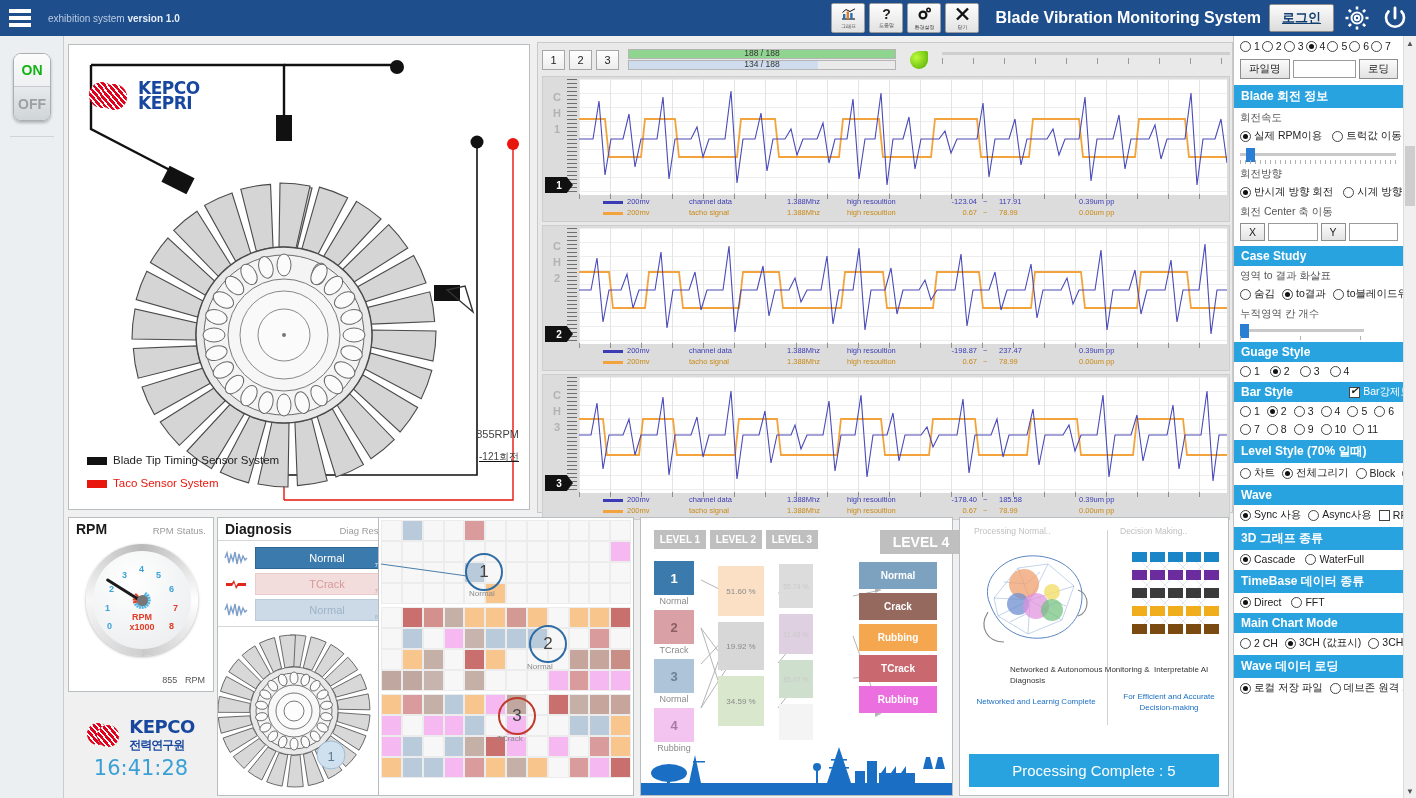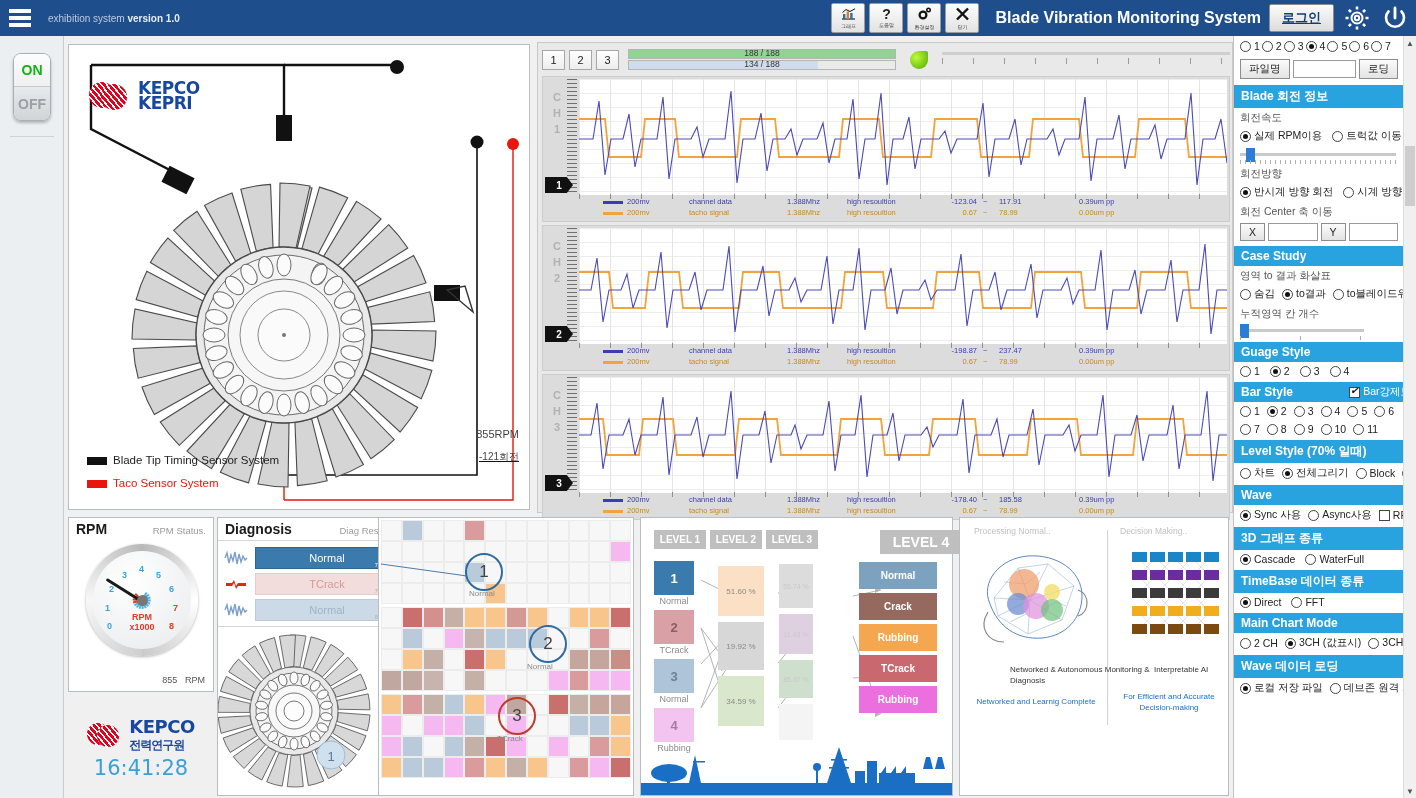--- a/index.html
+++ b/index.html
@@ -1363,15 +1363,16 @@
           <rect x="54" y="78" width="15" height="10" fill="#7a4a10"></rect>
         <rect x="72" y="78" width="15" height="10" fill="#7a4a10"></rect>
       </g>
     </svg>
 
     <div class="ai-t1" style="position:absolute;left:6px;top:146px;width:140px">Networked &amp; Autonomous Monitoring &amp; Diagnosis</div>
     <div class="ai-t2" style="position:absolute;left:6px;top:178px;width:140px">Networked and Learnig Complete</div>
     <div class="ai-t1" style="position:absolute;left:150px;top:146px;width:118px">Interpretable  AI</div>
     <div class="ai-t2" style="position:absolute;left:150px;top:173px;width:118px">For Efficient and Accurate Decision-making</div>
 
+    <div class="procbar">Processing Complete : 5</div>
   </div>
 
 </div>
 
 </body></html>

